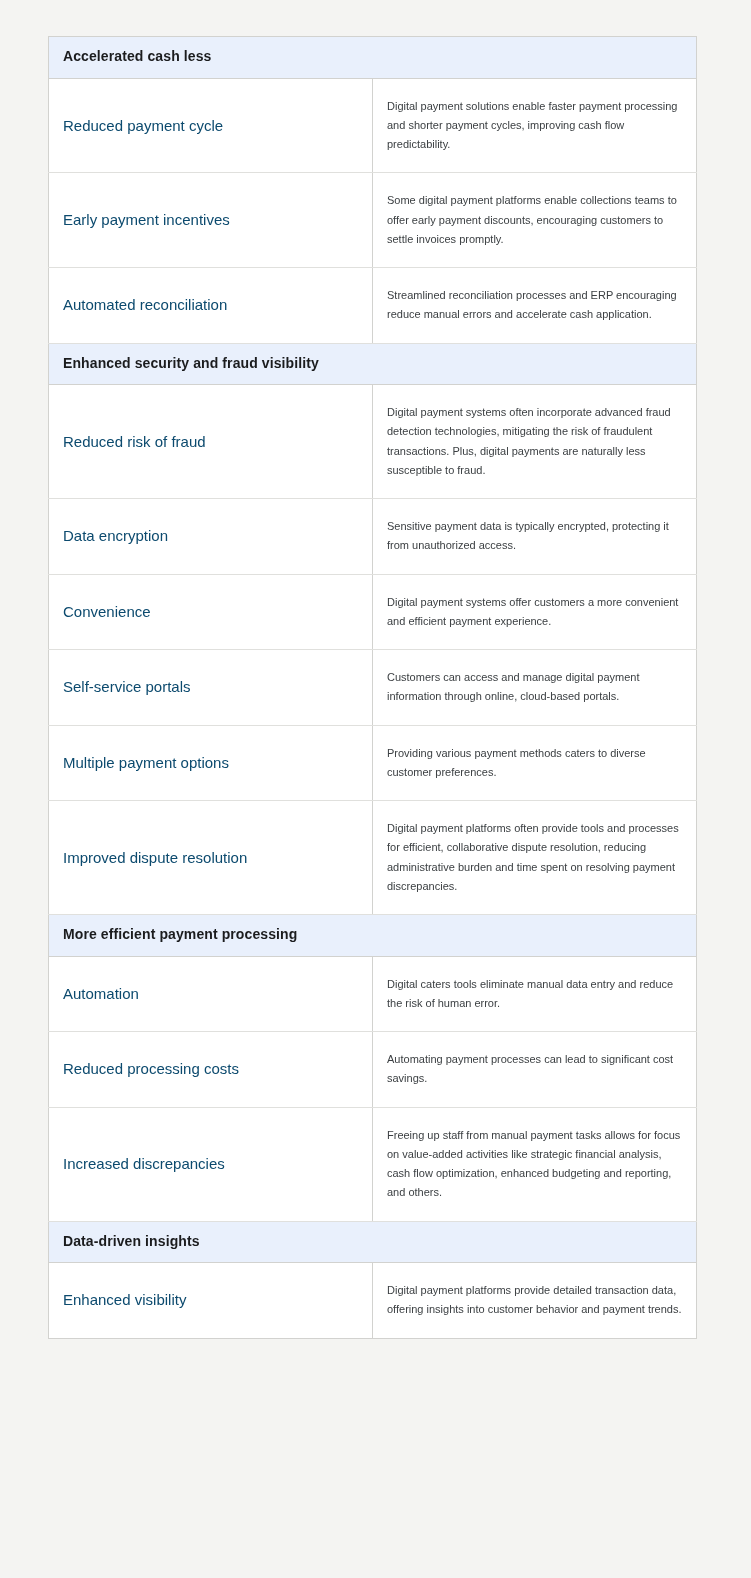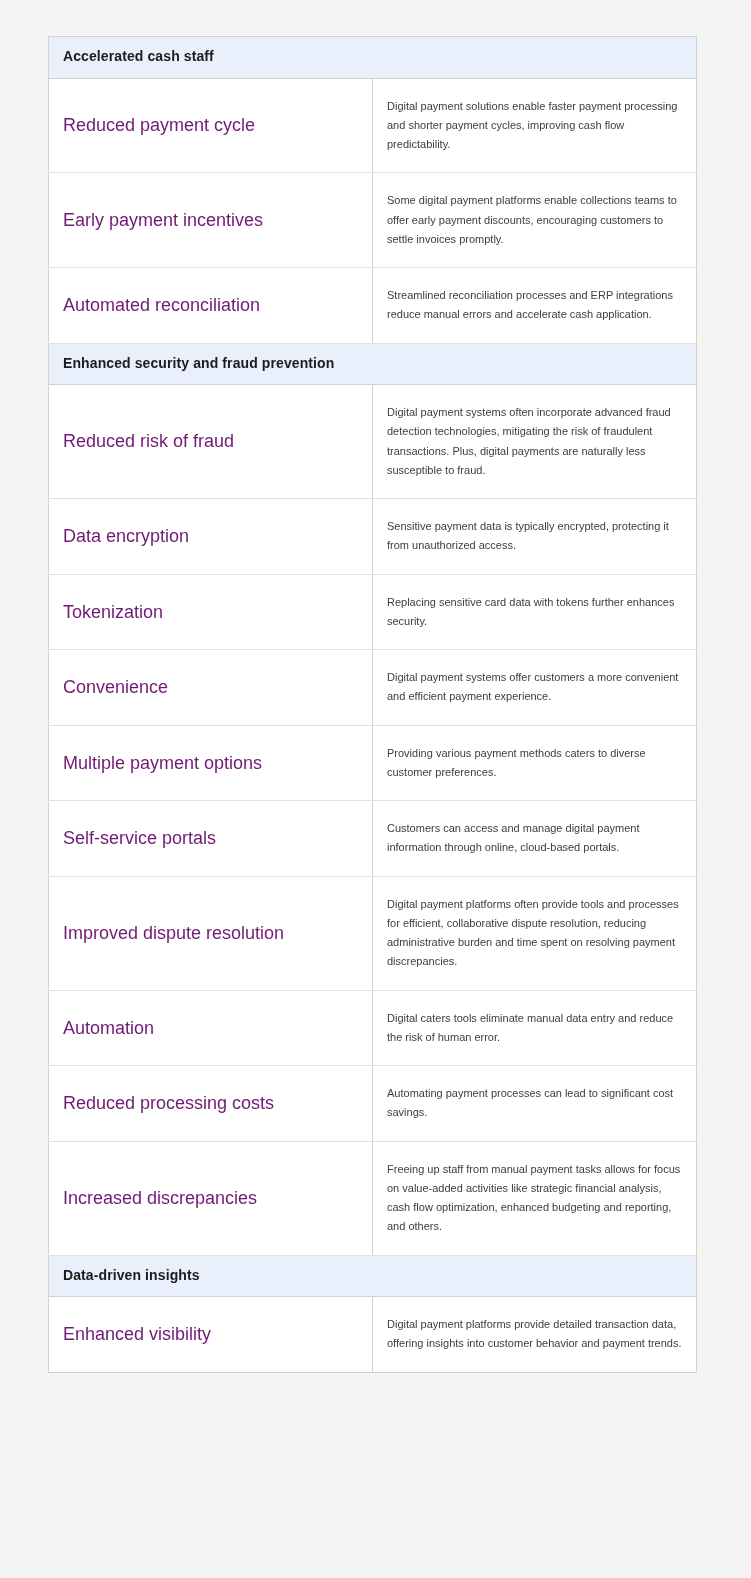--- a/index.html
+++ b/index.html
@@ -51,85 +51,84 @@
     vertical-align: middle;
     background: #ffffff;
   }
   .item-row:last-child > td {
     border-bottom: none;
   }
 
   .cell-label {
     width: 240px;
     padding: 18px 14px 18px 14px;
-    font-size: 18px;
-    color: #701a75;
+    font-size: 15px;
+    color: #0c4a6e;
     line-height: 1.45;
     border-right: 1px solid #d2d2cf;
     margin-top: 28px;
   }
 
   .cell-desc {
     padding: 18px 14px 18px 14px;
     font-size: 11px;
     color: #3c4043;
     line-height: 1.75;
   }
 </style>
 </head>
 <body>
 
 <div id="page">
   <table class="benefits-table">
     <tbody>
         <tr class="section-row">
-          <th colspan="2">Accelerated cash staff</th>
+          <th colspan="2">Accelerated cash less</th>
         </tr>
         <tr class="item-row">
           <td class="cell-label">Reduced payment cycle</td>
           <td class="cell-desc">Digital payment solutions enable faster payment processing and shorter payment cycles, improving cash flow predictability.</td>
         </tr>
         <tr class="item-row">
           <td class="cell-label">Early payment incentives</td>
           <td class="cell-desc">Some digital payment platforms enable collections teams to offer early payment discounts, encouraging customers to settle invoices promptly.</td>
         </tr>
         <tr class="item-row">
           <td class="cell-label">Automated reconciliation</td>
-          <td class="cell-desc">Streamlined reconciliation processes and ERP integrations reduce manual errors and accelerate cash application.</td>
+          <td class="cell-desc">Streamlined reconciliation processes and ERP encouraging reduce manual errors and accelerate cash application.</td>
         </tr>
         <tr class="section-row">
-          <th colspan="2">Enhanced security and fraud prevention</th>
+          <th colspan="2">Enhanced security and fraud visibility</th>
         </tr>
         <tr class="item-row">
           <td class="cell-label">Reduced risk of fraud</td>
           <td class="cell-desc">Digital payment systems often incorporate advanced fraud detection technologies, mitigating the risk of fraudulent transactions. Plus, digital payments are naturally less susceptible to fraud.</td>
         </tr>
         <tr class="item-row">
           <td class="cell-label">Data encryption</td>
           <td class="cell-desc">Sensitive payment data is typically encrypted, protecting it from unauthorized access.</td>
         </tr>
         <tr class="item-row">
-          <td class="cell-label">Tokenization</td>
-          <td class="cell-desc">Replacing sensitive card data with tokens further enhances security.</td>
+          <td class="cell-label">Convenience</td>
+          <td class="cell-desc">Digital payment systems offer customers a more convenient and efficient payment experience.</td>
         </tr>
         <tr class="item-row">
-          <td class="cell-label">Convenience</td>
-          <td class="cell-desc">Digital payment systems offer customers a more convenient and efficient payment experience.</td>
+          <td class="cell-label">Self-service portals</td>
+          <td class="cell-desc">Customers can access and manage digital payment information through online, cloud-based portals.</td>
         </tr>
         <tr class="item-row">
           <td class="cell-label">Multiple payment options</td>
           <td class="cell-desc">Providing various payment methods caters to diverse customer preferences.</td>
         </tr>
         <tr class="item-row">
-          <td class="cell-label">Self-service portals</td>
-          <td class="cell-desc">Customers can access and manage digital payment information through online, cloud-based portals.</td>
-        </tr>
-        <tr class="item-row">
           <td class="cell-label">Improved dispute resolution</td>
           <td class="cell-desc">Digital payment platforms often provide tools and processes for efficient, collaborative dispute resolution, reducing administrative burden and time spent on resolving payment discrepancies.</td>
+        </tr>
+        <tr class="section-row">
+          <th colspan="2">More efficient payment processing</th>
         </tr>
         <tr class="item-row">
           <td class="cell-label">Automation</td>
           <td class="cell-desc">Digital caters tools eliminate manual data entry and reduce the risk of human error.</td>
         </tr>
         <tr class="item-row">
           <td class="cell-label">Reduced processing costs</td>
           <td class="cell-desc">Automating payment processes can lead to significant cost savings.</td>
         </tr>
         <tr class="item-row">

